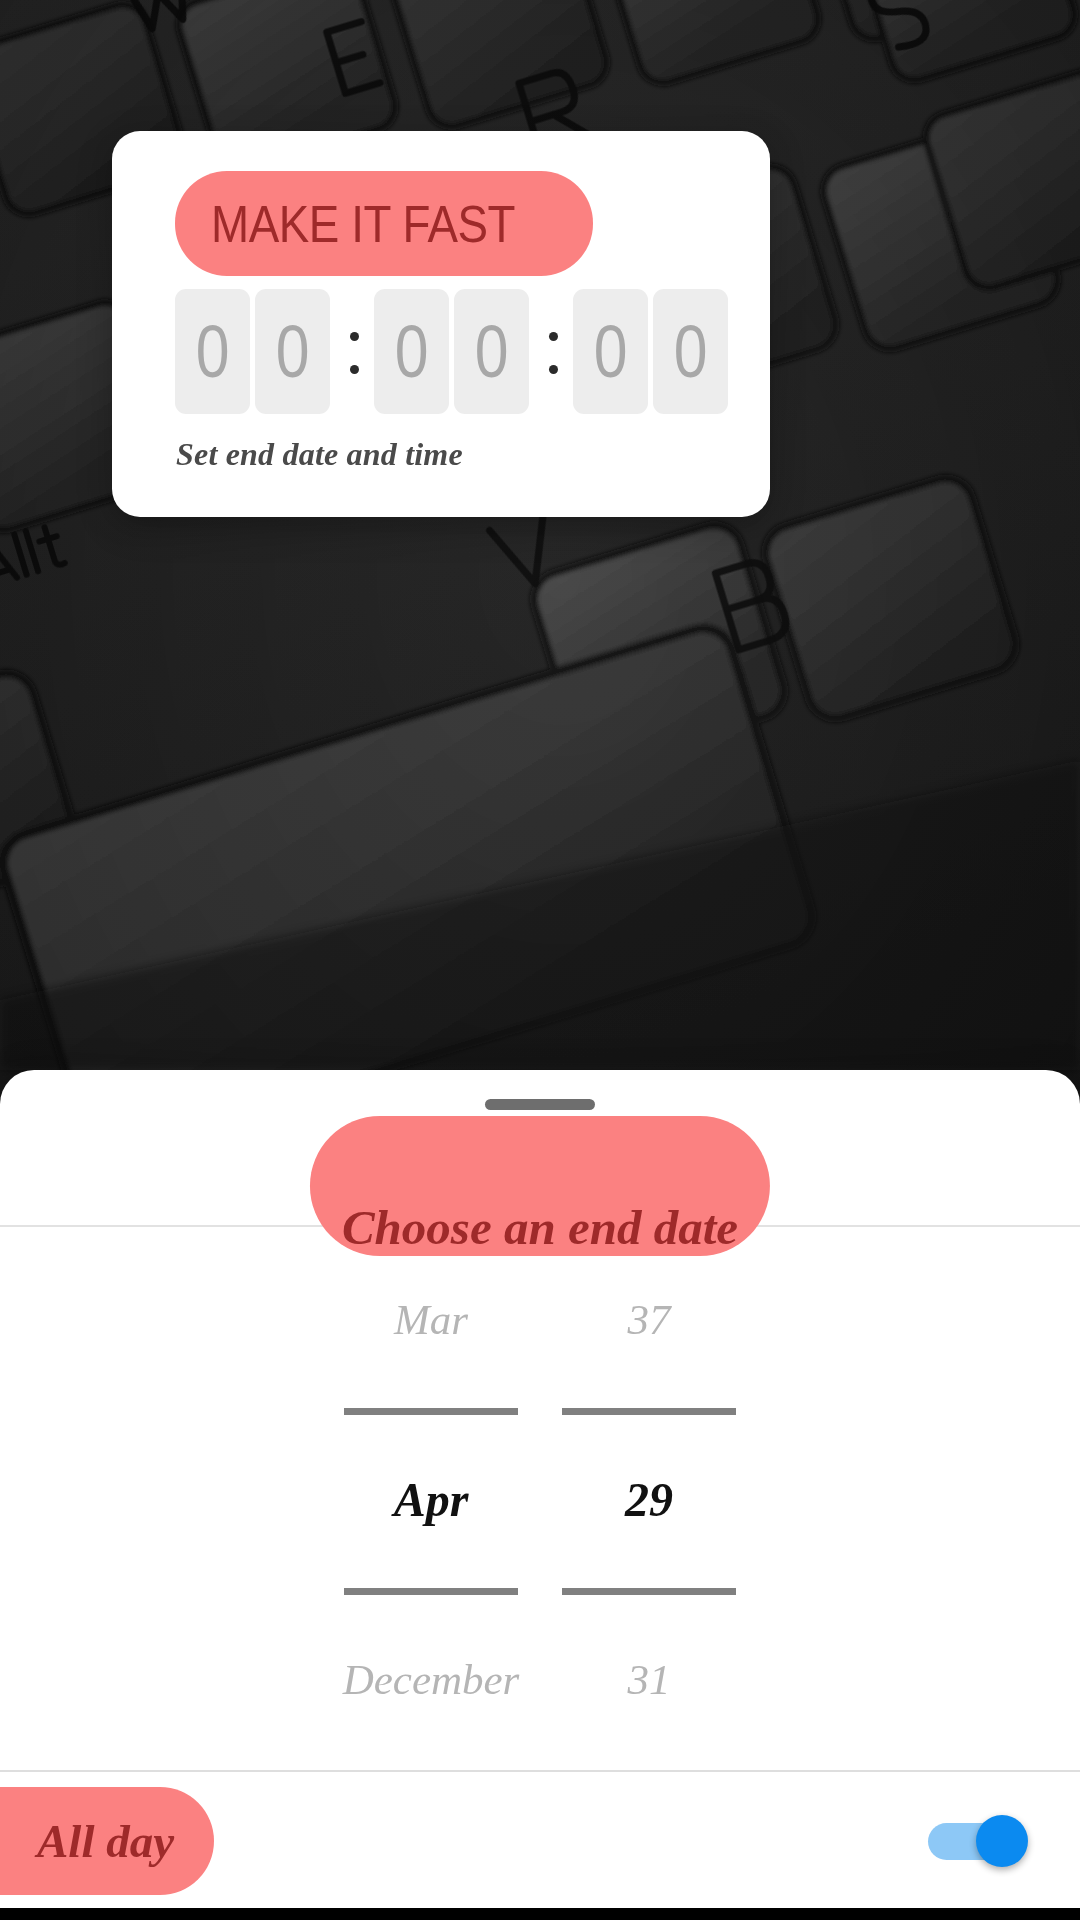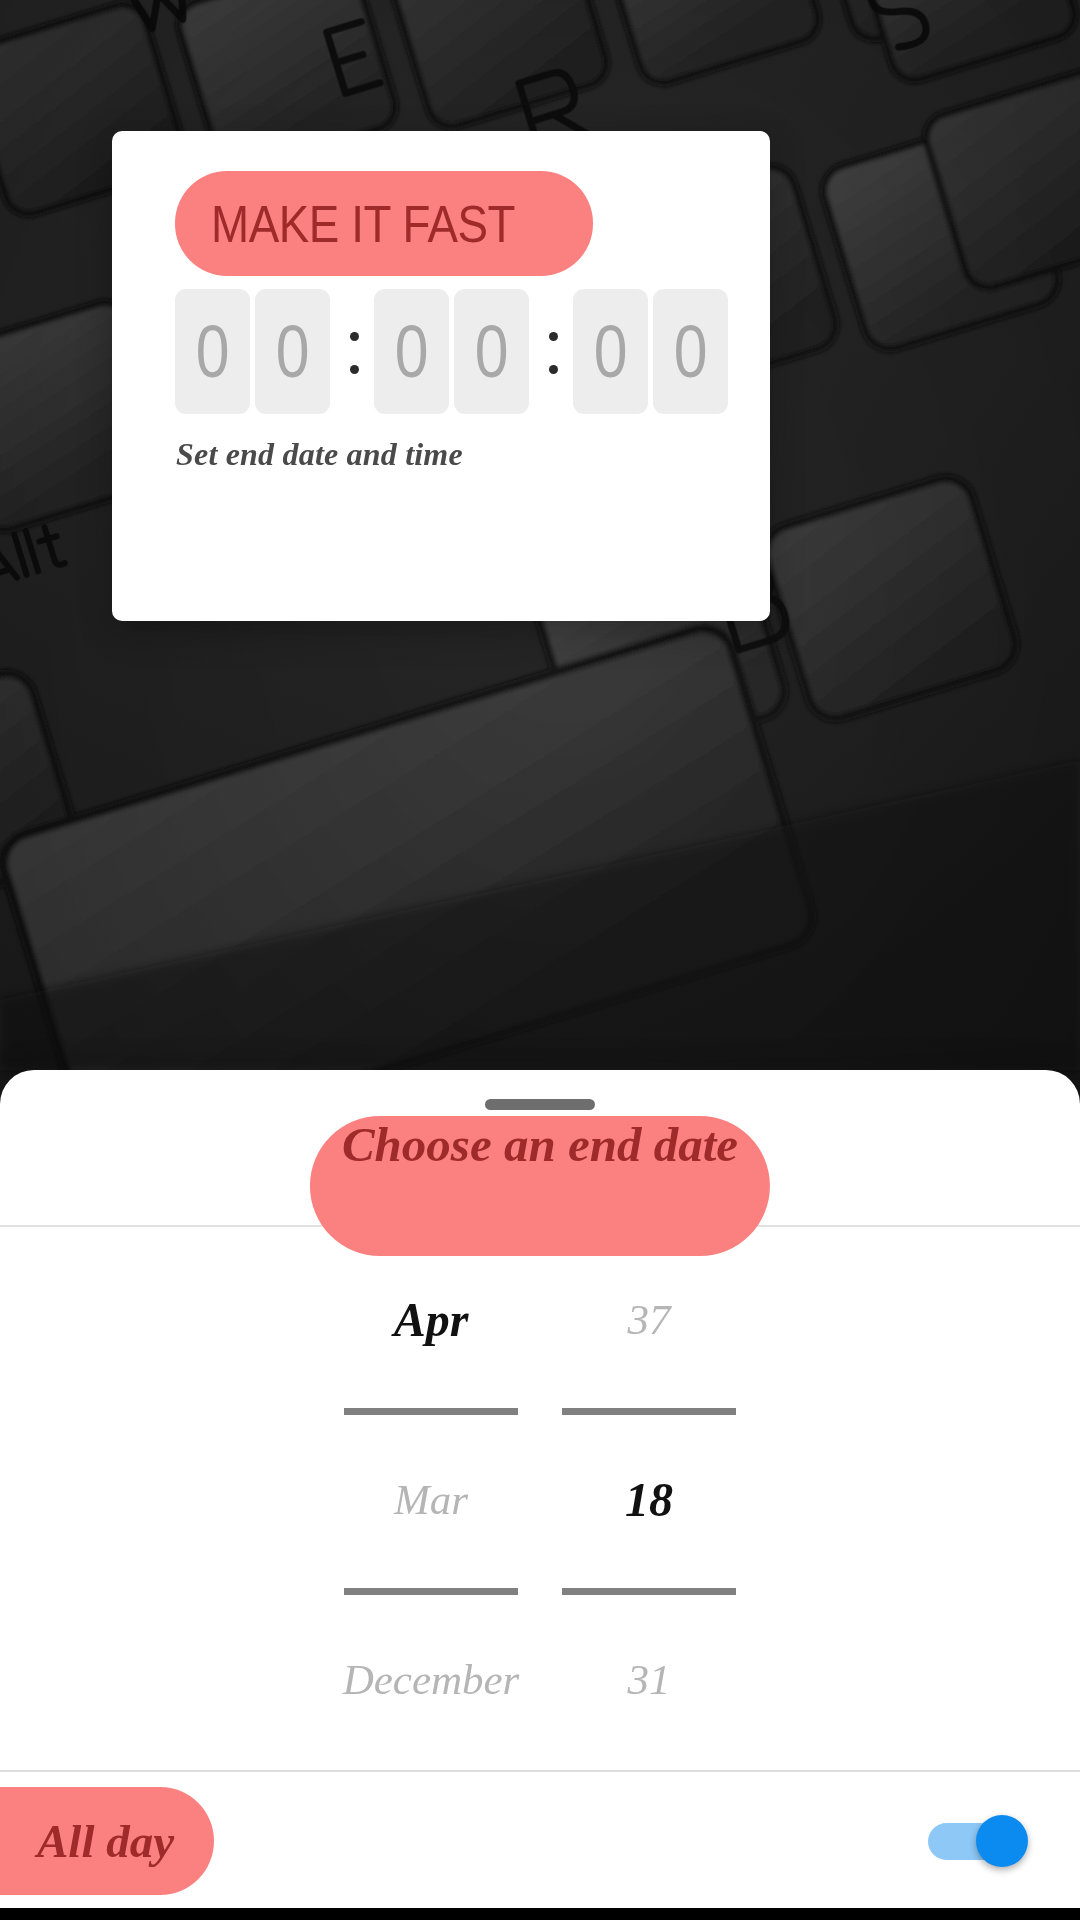--- a/index.html
+++ b/index.html
@@ -36,23 +36,23 @@
       radial-gradient(ellipse 130% 90% at 52% 30%, rgba(255,255,255,0.045), rgba(0,0,0,0.38) 78%);
     pointer-events: none;
   }
 
   
   .widget-card {
     position: absolute;
     left: 112px;
     top: 131px;
     width: 658px;
-    height: 490px;
+    height: 386px;
     background: #ffffff;
-    border-radius: 10px;
+    border-radius: 28px;
     box-shadow: 0 10px 34px rgba(0,0,0,0.30);
     overflow: hidden;
   }
 
   .title-pill {
     position: absolute;
     left: 63px;
     top: 40px;
     height: 105px;
     padding: 0 36px;
@@ -165,21 +165,21 @@
   .sheet-title-pill {
     position: absolute;
     left: 50%;
     transform: translateX(-50%);
     top: 46px;
     height: 140px;
     padding: 0 32px;
     background: #FB8181;
     border-radius: 70px;
     display: flex;
-    align-items: flex-start;
+    align-items: flex-end;
     justify-content: center;
     z-index: 4;
   }
   .sheet-title-text {
     font-family: "Liberation Serif", "DejaVu Serif", serif;
     font-style: italic;
     font-weight: bold;
     font-size: 49px;
     color: #9E2A2A;
     white-space: nowrap;
@@ -474,30 +474,30 @@
 
   <div class="sheet-divider-top"></div>
 
   <div class="sheet-title-pill">
     <span class="sheet-title-text">Choose an end date</span>
   </div>
 
   <div class="picker">
 
     <div class="picker-col month">
+      <div class="wheel-item faded">Mar</div>
       <div class="wheel-item selected">Apr</div>
-      <div class="wheel-item faded">Mar</div>
       <div class="wheel-item faded">December</div>
       <div class="wheel-rule top"></div>
       <div class="wheel-rule bottom"></div>
     </div>
 
     <div class="picker-col day">
       <div class="wheel-item faded">37</div>
-      <div class="wheel-item selected">18</div>
+      <div class="wheel-item selected">29</div>
       <div class="wheel-item faded">31</div>
       <div class="wheel-rule top"></div>
       <div class="wheel-rule bottom"></div>
     </div>
 
   </div>
 
   <div class="sheet-divider-bottom"></div>
 
   <div class="allday-row">

